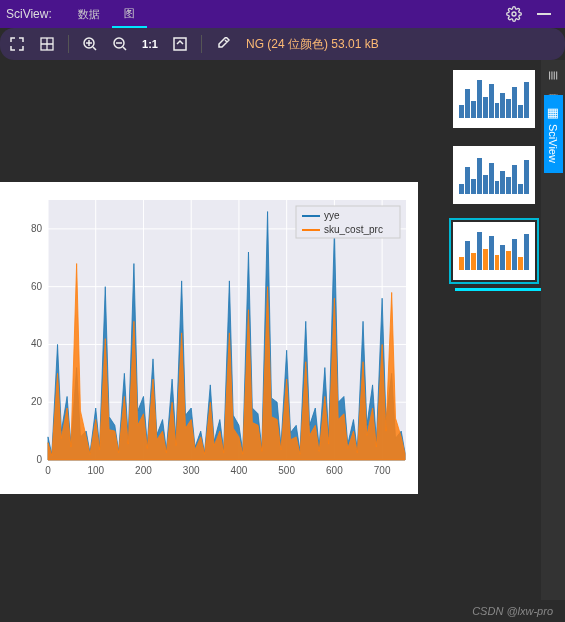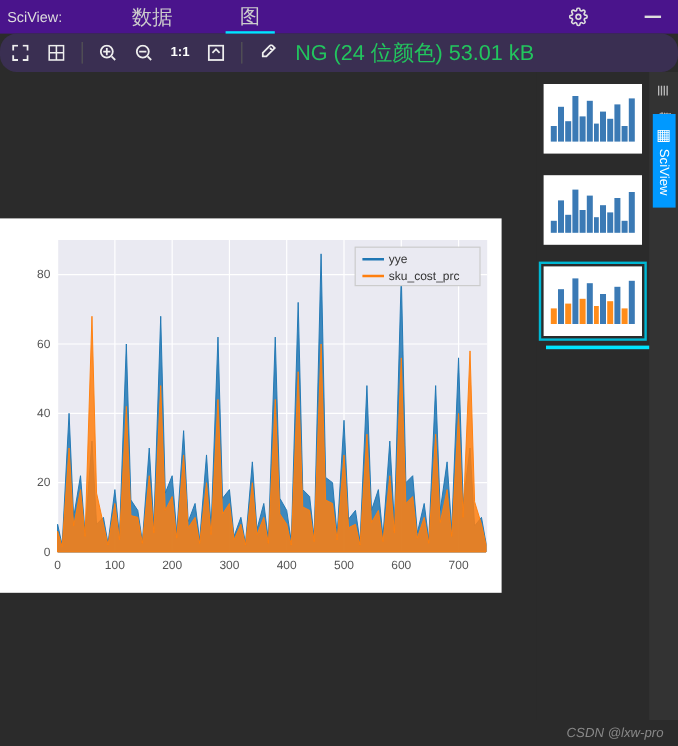--- a/index.html
+++ b/index.html
@@ -4,47 +4,47 @@
 <style>
 * { margin: 0; padding: 0; box-sizing: border-box; }
 body {
   width: 565px; height: 622px;
   font-family: "Segoe UI", Arial, sans-serif;
   background: #2b2b2b; color: #bbb; font-size: 12px;
   overflow: hidden; position: relative;
 }
 .titlebar {
   height: 28px; background: #4a148c;
-  display: flex; align-items: center; padding: 0 6px; gap: 32px;
+  display: flex; align-items: center; padding: 0 6px;
 }
 .titlebar .title { color: #ddd; font-size: 12px; margin-right: 14px; }
 .tab {
   height: 28px; padding: 0 12px; display: flex; align-items: center;
-  color: #ccc; font-size: 17px; cursor: pointer;
+  color: #ccc; font-size: 11px; cursor: pointer;
 }
 .tab.active { border-bottom: 2px solid #00e5ff; }
 .tb-spacer { flex: 1; }
 .tb-icon {
   width: 22px; height: 22px; display: flex; align-items: center;
   justify-content: center; color: #ddd; cursor: pointer; margin: 0 4px;
 }
 .toolbar {
   height: 32px; background: #3a2f52;
   display: flex; align-items: center; padding: 0 6px; gap: 8px; border-radius: 14px;
 }
 .tool-btn {
   width: 22px; height: 22px; display: flex; align-items: center;
   justify-content: center; color: #eee; cursor: pointer;
 }
 .tool-sep { width: 1px; height: 18px; background: #555; margin: 0 2px; }
 .one2one {
   font-size: 11px; font-weight: bold; color: #fff; width: 22px;
   text-align: center; cursor: pointer;
 }
-.status-text { color: #22c55e; font-size: 18px; margin-left: 4px; white-space: nowrap; overflow: hidden; text-align: center; }
+.status-text { color: #fdba74; font-size: 12px; margin-left: 4px; white-space: nowrap; overflow: hidden; text-align: center; }
 .main {
   position: relative; display: flex; height: calc(100% - 60px - 22px);
 }
 .viewer {
   flex: 1; background: #2b2b2b; display: flex; overflow: hidden;
 }
 .plot-canvas {
   background: #fff; width: 418px; height: 312px;
   margin-top: 122px;
 }

